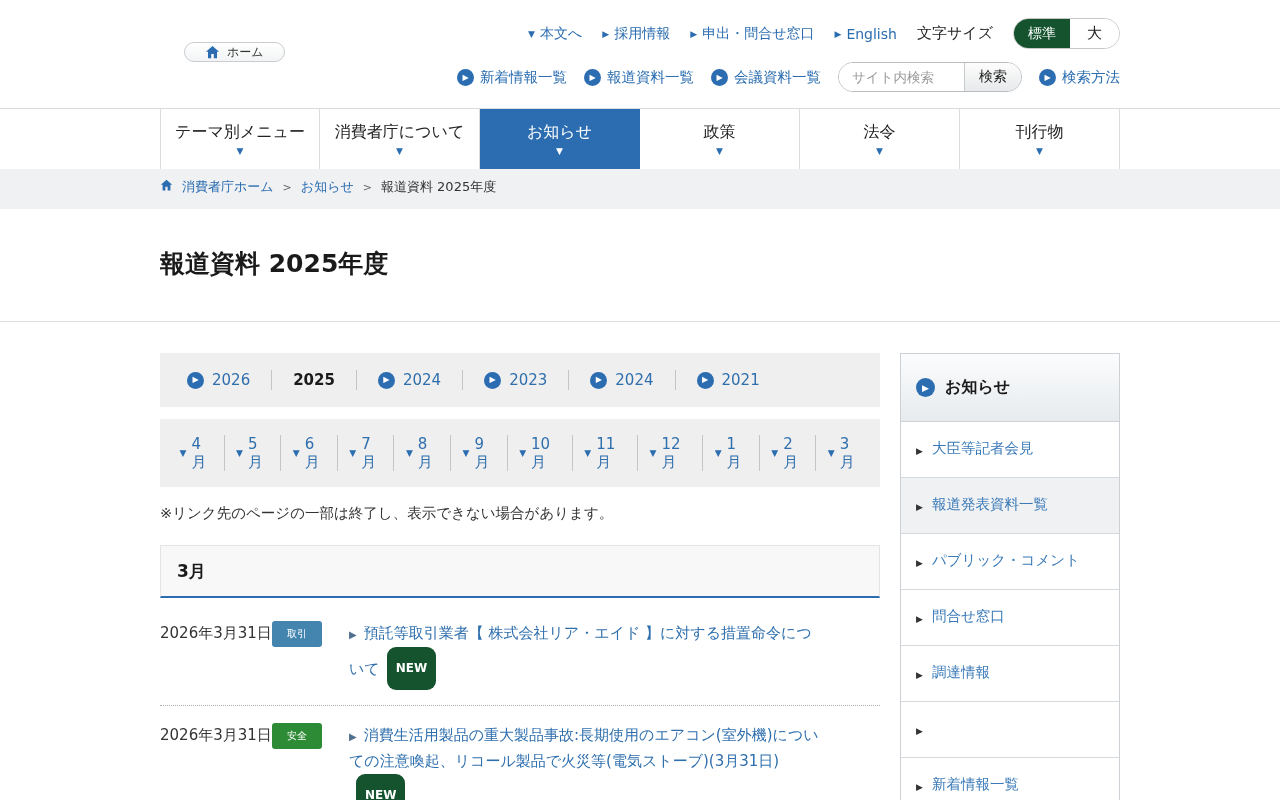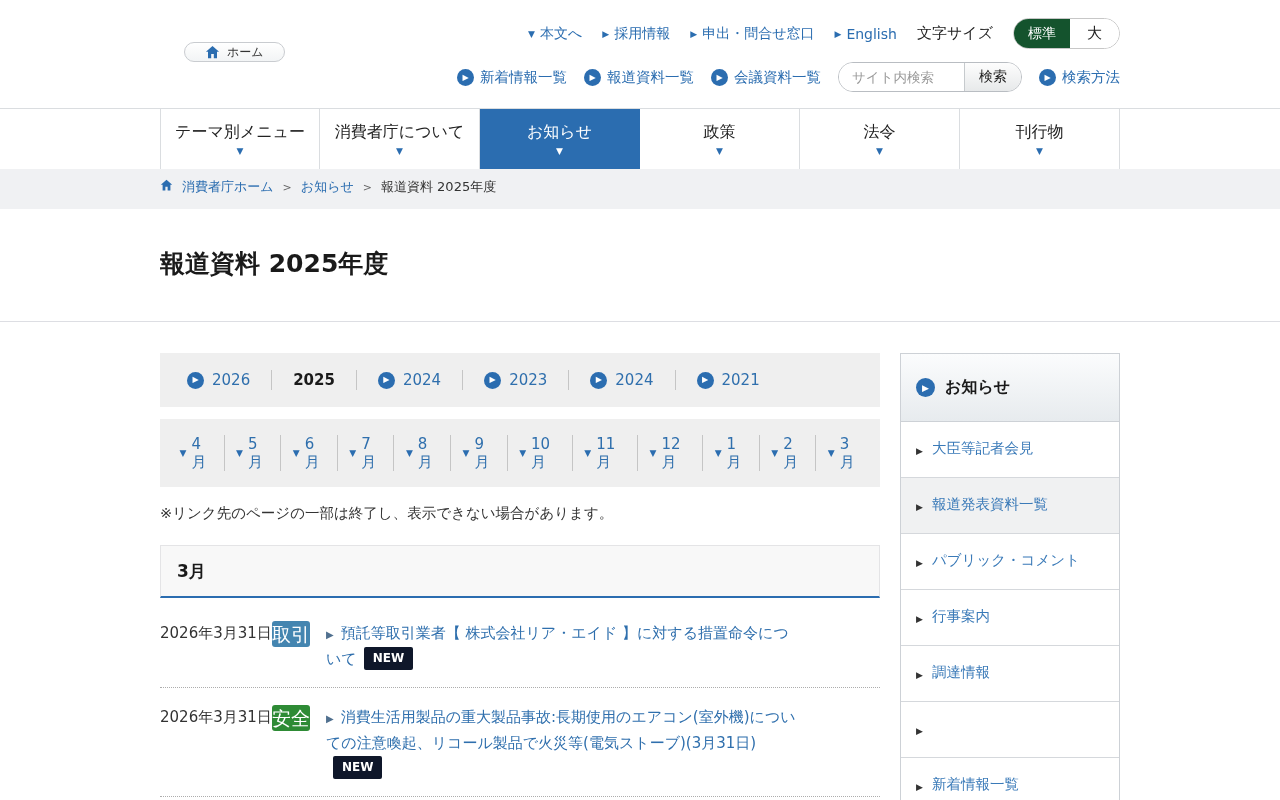--- a/index.html
+++ b/index.html
@@ -82,27 +82,27 @@
 
   .notice { margin-top:17px; font-size:14.5px; color:#333; }
 
   .section-header { margin-top:22px; background:#f8f8f8; border:1px solid #e4e4e6; border-bottom:2px solid #2b6db0;
     padding:14px 16px 13px; font-size:17px; font-weight:bold; color:#1a1a1a; }
 
   .press-list { margin-top:6px; }
   .press-row { display:flex; padding:17px 0 15px; border-bottom:1px dotted #adadad; font-size:15px; }
   .press-row:last-child { border-bottom:none; }
   .press-date { width:112px; flex-shrink:0; padding-top:3px; color:#333; }
-  .press-badge { width:38px; height:26px; border-radius:3px; color:#fff; font-size:19px; text-align:center;
-    line-height:26px; margin-right:16px; flex-shrink:0; }
+  .press-badge { width:50px; height:26px; border-radius:3px; color:#fff; font-size:10px; text-align:center;
+    line-height:26px; margin-right:27px; flex-shrink:0; }
   .press-body { width:474px; line-height:25px; }
   .press-arrow { color:#50708f; font-size:10px; margin-right:7px; }
   .press-link { color:#2f6fad; }
-  .new-badge { display:inline-block; background:#0f172a; color:#fff; font-size:12px; font-weight:bold;
-    padding:4px 9px; border-radius:2px; margin-left:7px; line-height:15px; vertical-align:2px; }
+  .new-badge { display:inline-block; background:#14532d; color:#fff; font-size:12px; font-weight:bold;
+    padding:14px 9px; border-radius:9px; margin-left:7px; line-height:15px; vertical-align:2px; }
 
   
   .sidebar { width:220px; border:1px solid #cdd1d6; }
   .sidebar-header { background:linear-gradient(#fbfcfd,#e7ebee); padding:23px 15px; border-bottom:1px solid #cdd1d6;
     display:flex; align-items:center; gap:10px; font-size:16px; font-weight:bold; color:#1a1a1a; }
   .sidebar-header .circle-icon { width:19px; height:19px; font-size:9px; }
   .sidebar-item { padding:16px 12px 16px 15px; border-bottom:1px solid #d5d8dc; display:flex; gap:9px;
     font-size:14.5px; line-height:20px; background:#fff; }
   .sidebar-item:last-child { border-bottom:none; }
   .sidebar-item.active { background:#f0f1f2; }
@@ -345,21 +345,21 @@
     <div class="sidebar-item active">
       <span class="side-arrow">▶</span>
       <a class="side-link">報道発表資料一覧</a>
     </div>
     <div class="sidebar-item">
       <span class="side-arrow">▶</span>
       <a class="side-link">パブリック・コメント</a>
     </div>
     <div class="sidebar-item">
       <span class="side-arrow">▶</span>
-      <a class="side-link">行事案内</a>
+      <a class="side-link">問合せ窓口</a>
     </div>
     <div class="sidebar-item">
       <span class="side-arrow">▶</span>
       <a class="side-link">調達情報</a>
     </div>
     <div class="sidebar-item">
       <span class="side-arrow">▶</span>
     </div>
     <div class="sidebar-item">
       <span class="side-arrow">▶</span>

